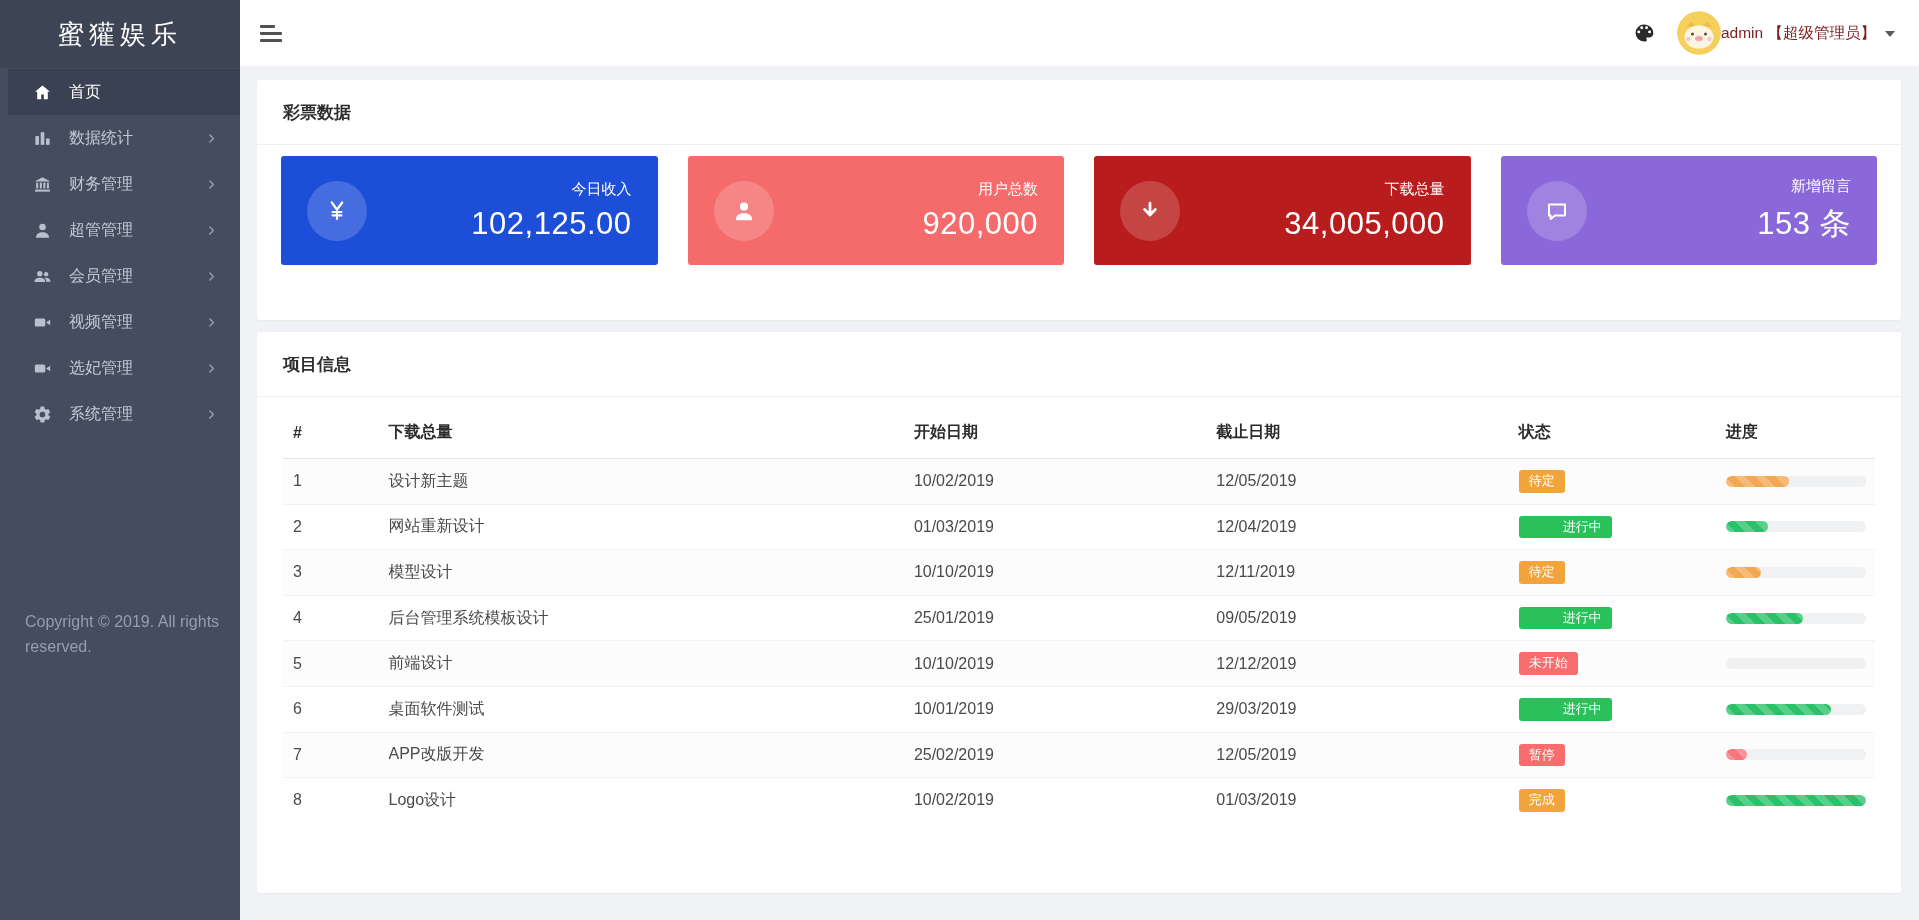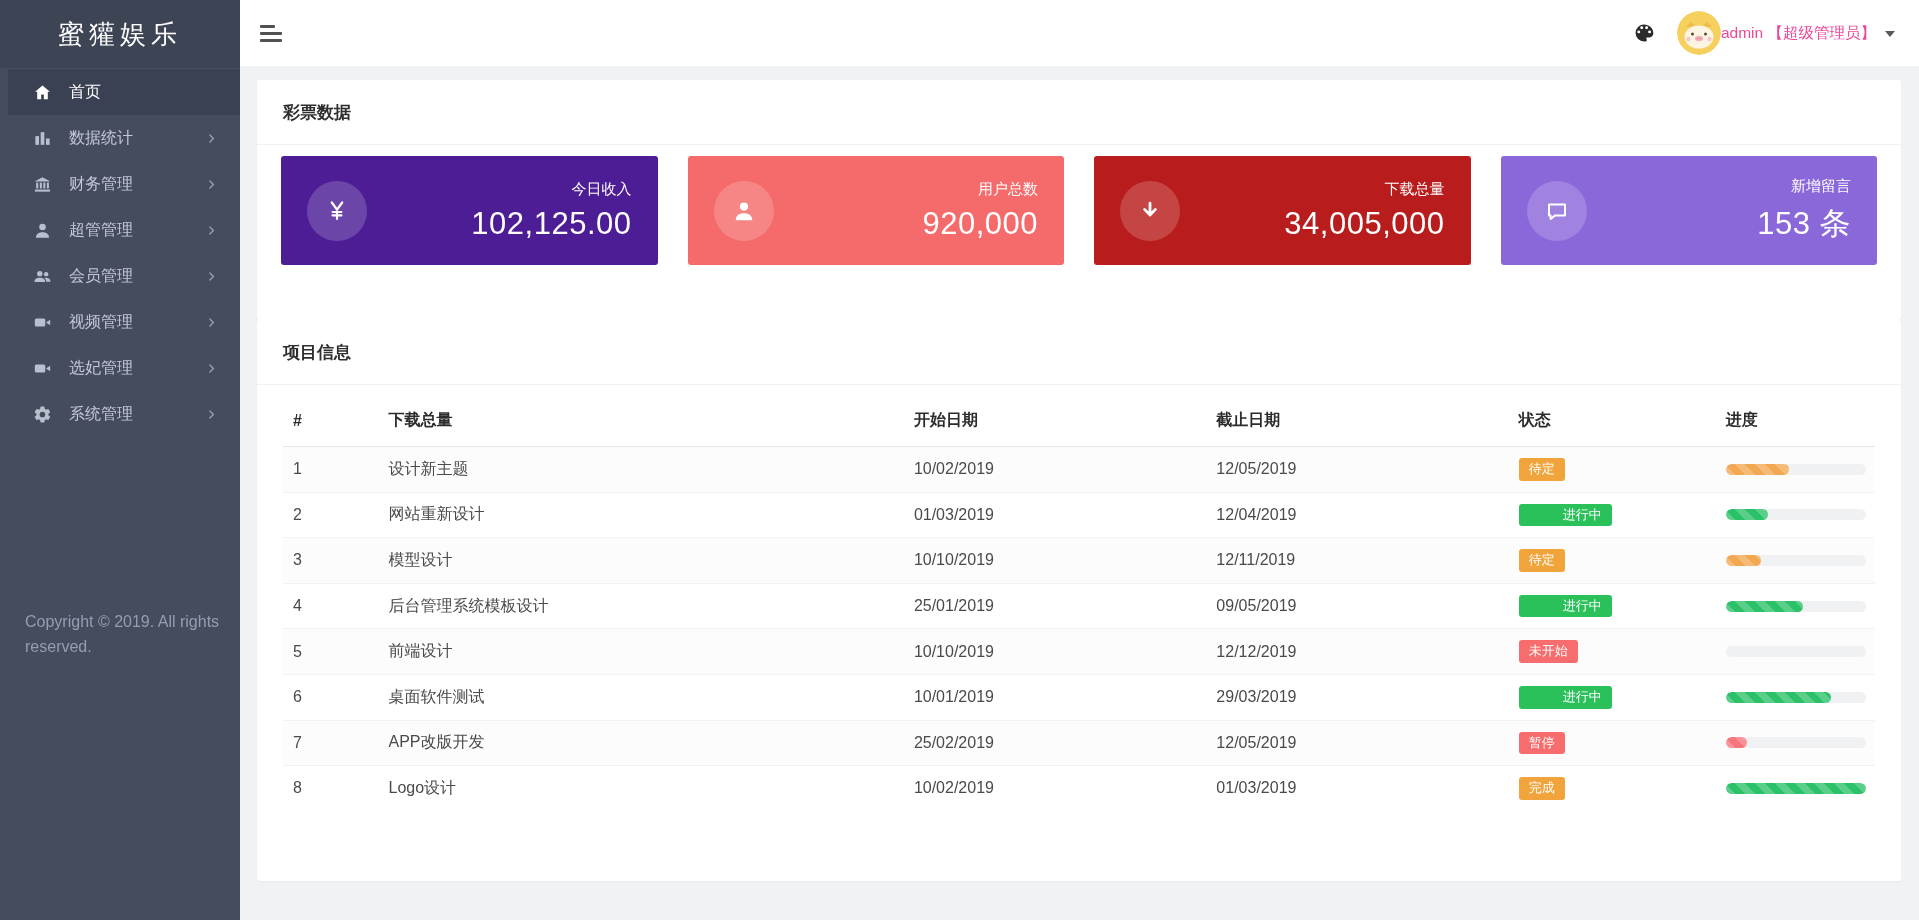--- a/index.html
+++ b/index.html
@@ -28,26 +28,26 @@
             display:flex; align-items:center; padding:0 24px 0 20px; }
   .hamburger { width:24px; cursor:pointer; display:flex; flex-direction:column; gap:4px; }
   .hamburger i { display:block; height:3px; background:#515151; border-radius:1px; }
   .hamburger i:nth-child(1){ width:15px; }
   .hamburger i:nth-child(2){ width:22px; }
   .hamburger i:nth-child(3){ width:22px; }
   .header-right { margin-left:auto; display:flex; align-items:center; }
   .palette-btn { width:22px; height:22px; cursor:pointer; color:#2b2b2b; margin-right:22px; }
   .palette-btn svg { width:22px; height:22px; }
   .avatar { width:44px; height:44px; border-radius:50%; overflow:hidden; cursor:pointer; flex:0 0 auto; }
-  .user-menu { display:flex; align-items:center; cursor:pointer; font-size:15.5px; color:#ec4899; }
+  .user-menu { display:flex; align-items:center; cursor:pointer; font-size:15.5px; color:#7f1d1d; }
   .caret { width:0; height:0; border-left:5px solid transparent; border-right:5px solid transparent;
            border-top:6px solid #5a5a5a; margin-left:9px; margin-top:2px; }
   
   .page { position:absolute; left:240px; top:66px; right:0; bottom:0; padding:14px 18px 0 17px; }
-  .panel { background:#fff; border-radius:3px; box-shadow:0 1px 2px rgba(0,0,0,.04); margin-bottom:0; }
+  .panel { background:#fff; border-radius:3px; box-shadow:0 1px 2px rgba(0,0,0,.04); margin-bottom:12px; }
   .panel-header { padding:21px 26px 20px; font-size:17px; font-weight:bold; color:#2e2e2e;
                   border-bottom:1px solid #f0f1f4; }
   
   .cards { display:flex; gap:30px; padding:11px 24px 55px; margin-top:0; padding-top:11px; }
   .cards { padding-top:11px; }
   .stat-card { flex:1; height:109px; border-radius:3px; display:flex; align-items:center;
                padding:0 26px; color:#fff; }
   .card-icon { width:60px; height:60px; border-radius:50%; background:rgba(255,255,255,.18);
                display:flex; align-items:center; justify-content:center; color:#fff; flex:0 0 auto; }
   .card-icon svg { width:24px; height:24px; }
@@ -244,21 +244,21 @@
     </span>
   </div>
 </div>
 
 <div class="page">
 
   <div class="panel">
     <div class="panel-header">彩票数据</div>
     <div class="cards">
 
-        <div class="stat-card" style="background: #4c1d95;">
+        <div class="stat-card" style="background: #1d4ed8;">
           <span class="card-icon">
             <svg viewBox="0 0 24 24" fill="none" stroke="currentColor" stroke-width="2.2" stroke-linecap="round">
               <path d="M6.8 3.5 12 10.6l5.2-7.1M12 10.6V20M7.6 13h8.8M7.6 16.4h8.8"></path>
             </svg>
           </span>
           <span class="stat-text">
             <div class="stat-label">今日收入</div>
             <div class="stat-value">102,125.00</div>
           </span>
         </div>

